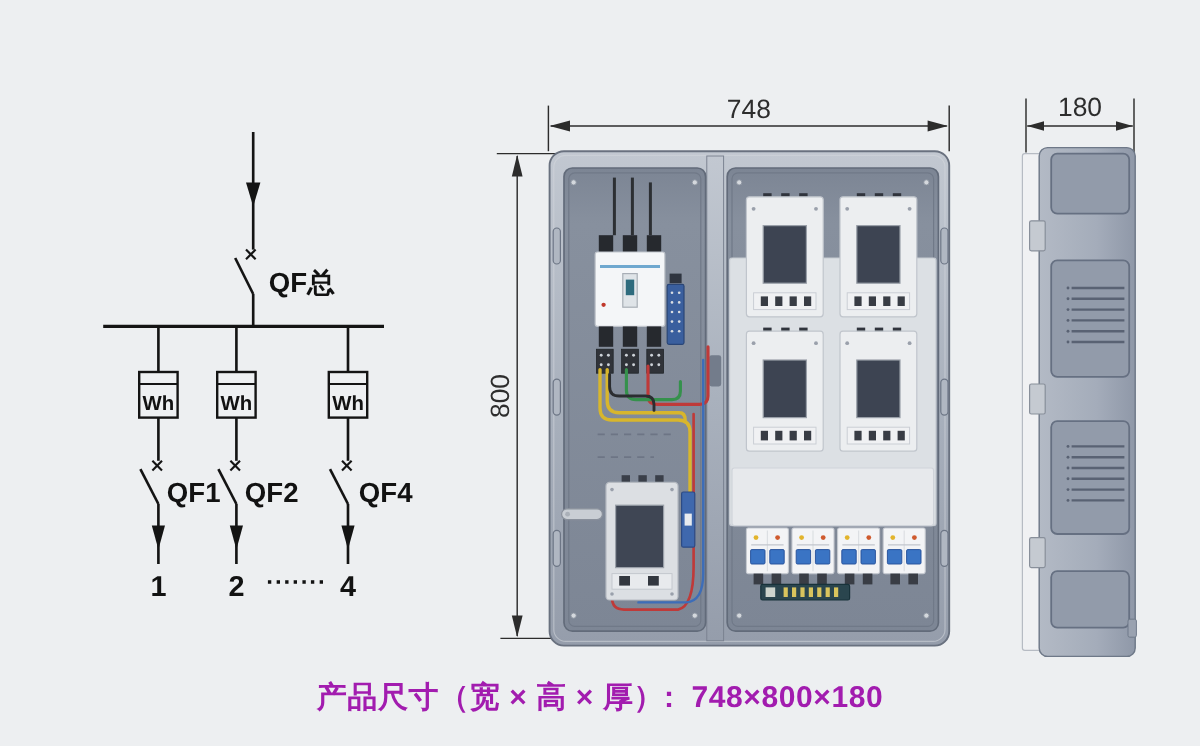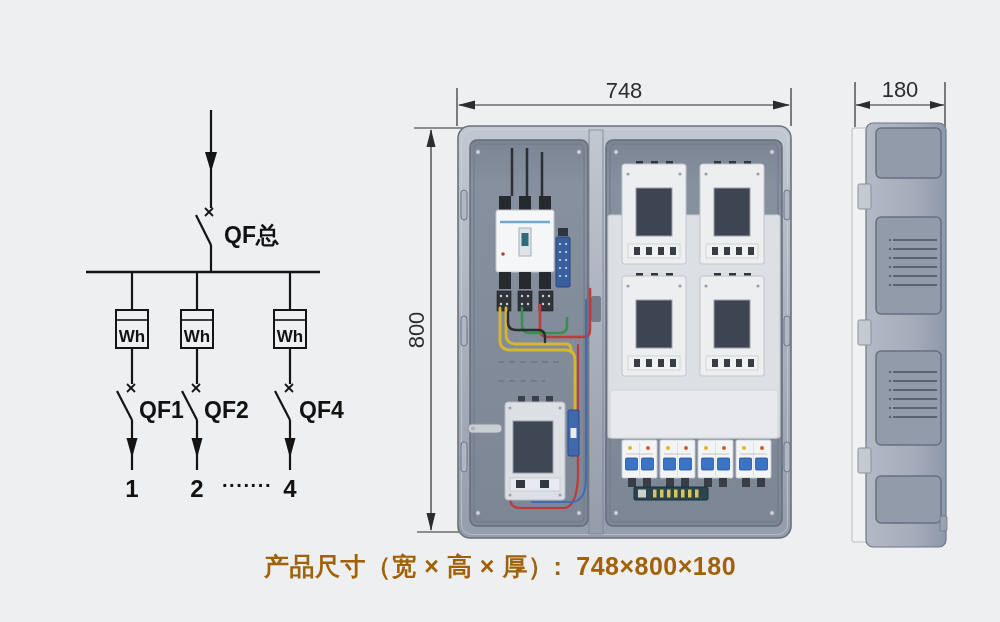--- a/index.html
+++ b/index.html
@@ -6,25 +6,25 @@
   .stage{
     position:relative;
     width:1000px;height:622px;
     background:#edeff1;
     overflow:hidden;
     font-family:"Liberation Sans", sans-serif;
   }
   .scene{position:absolute;left:0;top:0;}
   .caption{
     position:absolute;
-    left:0; right:0; top:550px;
+    left:0; right:0; top:564px;
     text-align:center;
     font-size:25px;
     font-weight:600;
-    color:#a16207;
+    color:#a21caf;
     letter-spacing:0.5px;
     white-space:nowrap;
   }
   .caption .cap-value{margin-left:14px;letter-spacing:0.5px;}
   svg text{font-family:"Liberation Sans", sans-serif;}
   .diag-label{font-weight:700;fill:#121212;}
   .dim-text{fill:#2d2d2d;font-weight:400;}
 </style>
 </head>
 <body>

